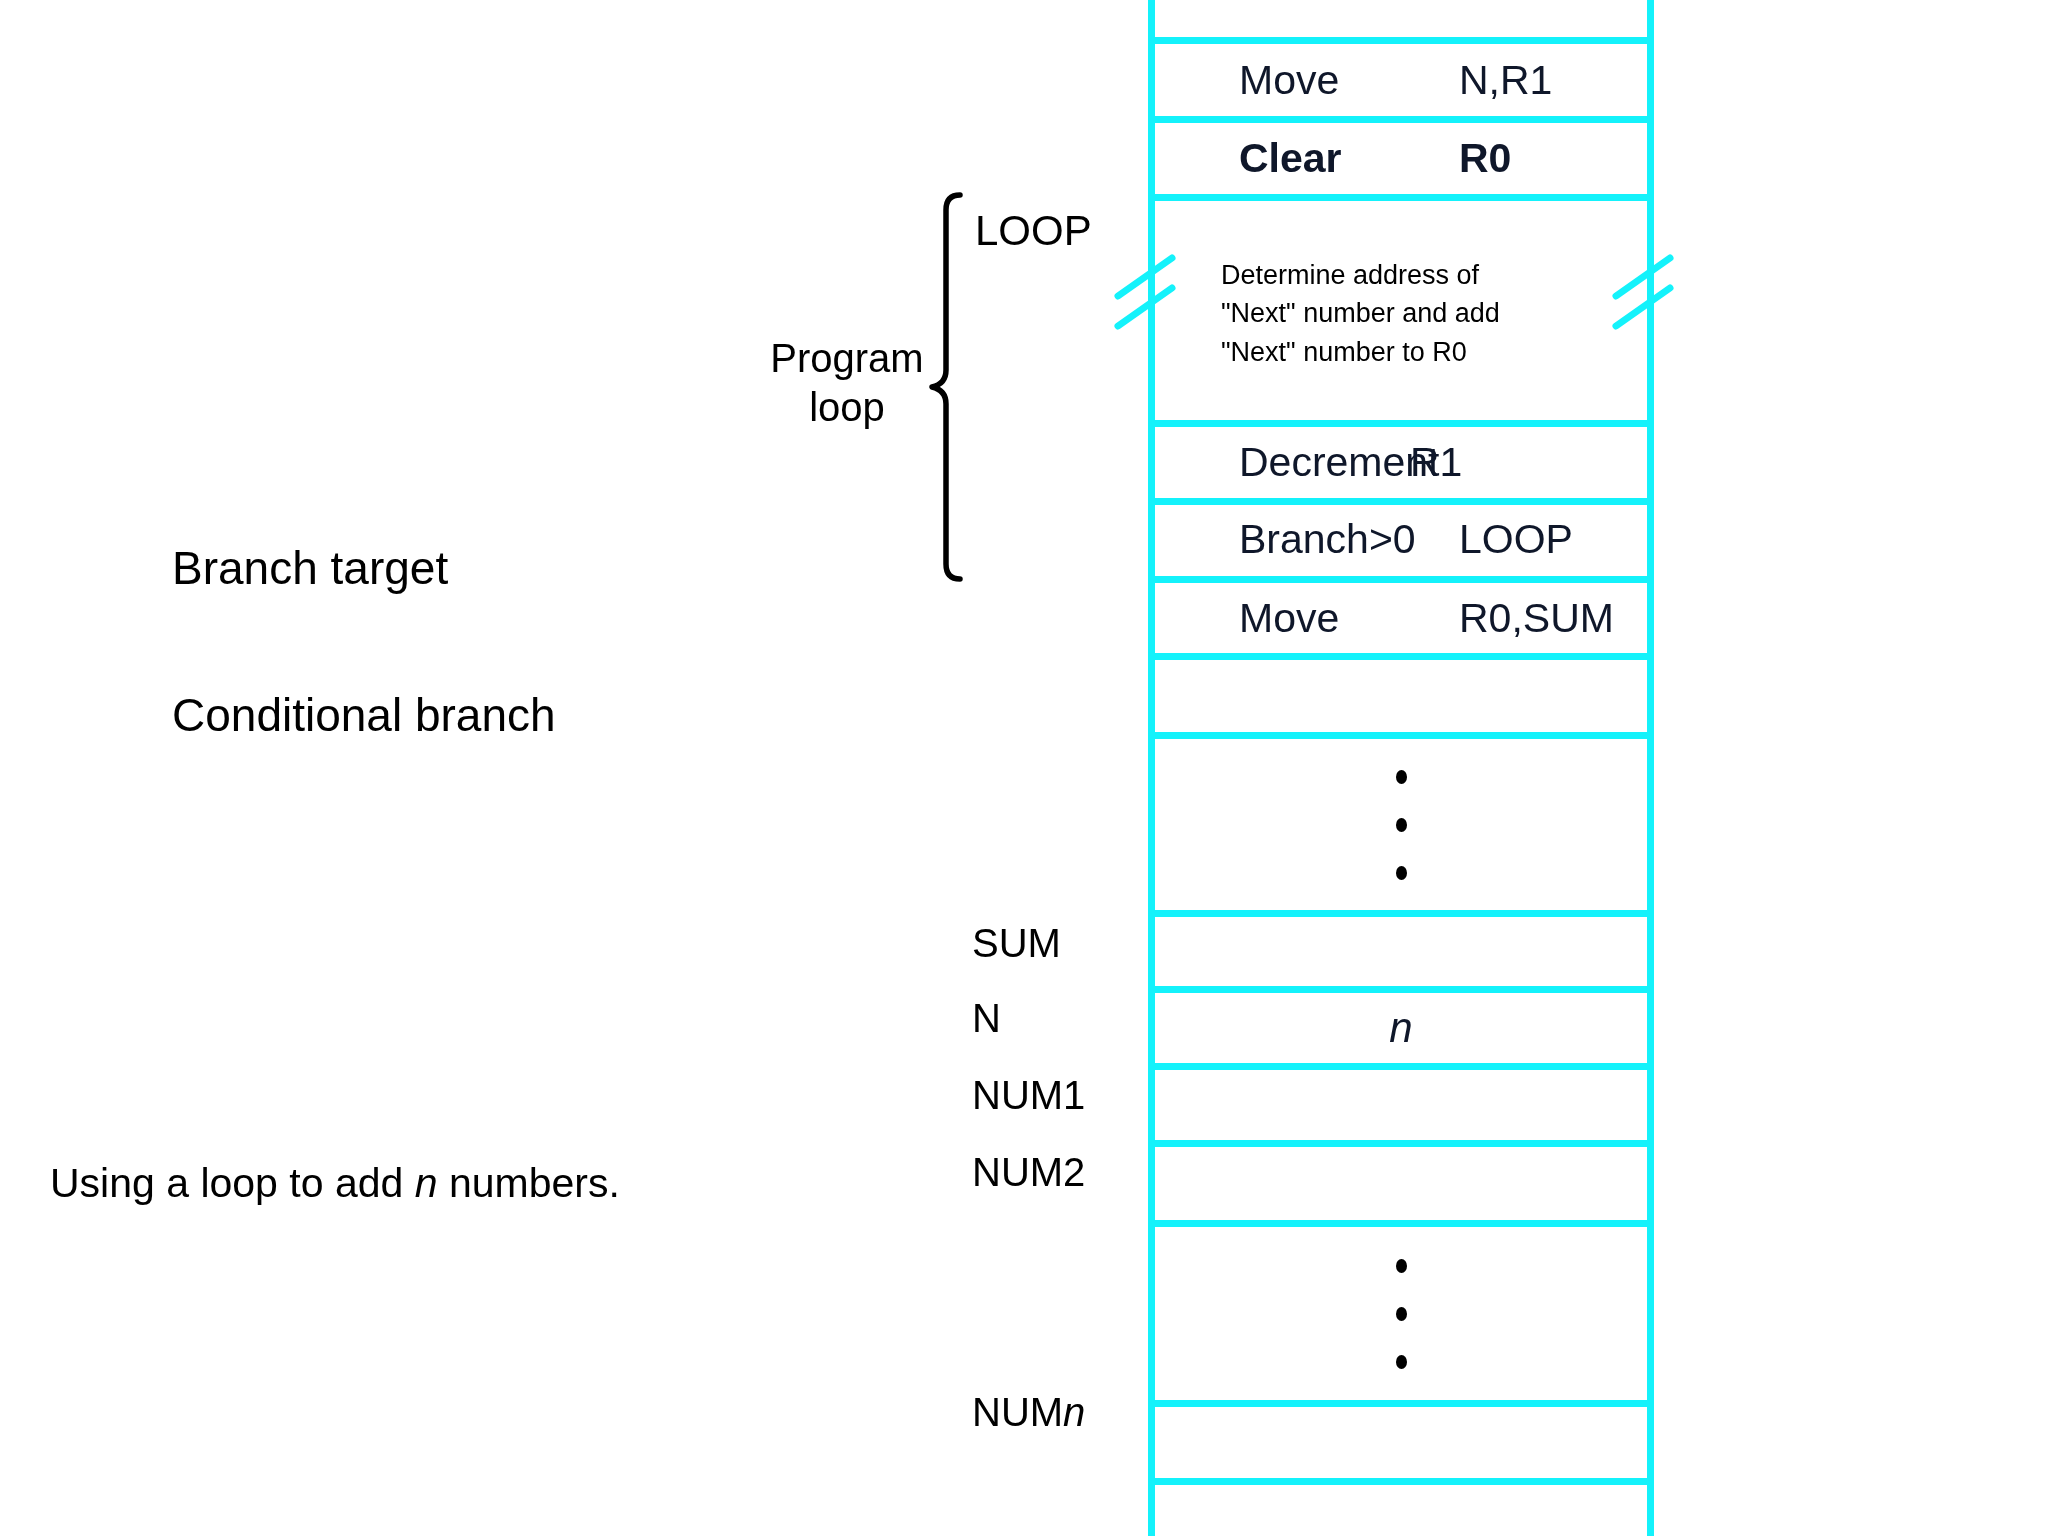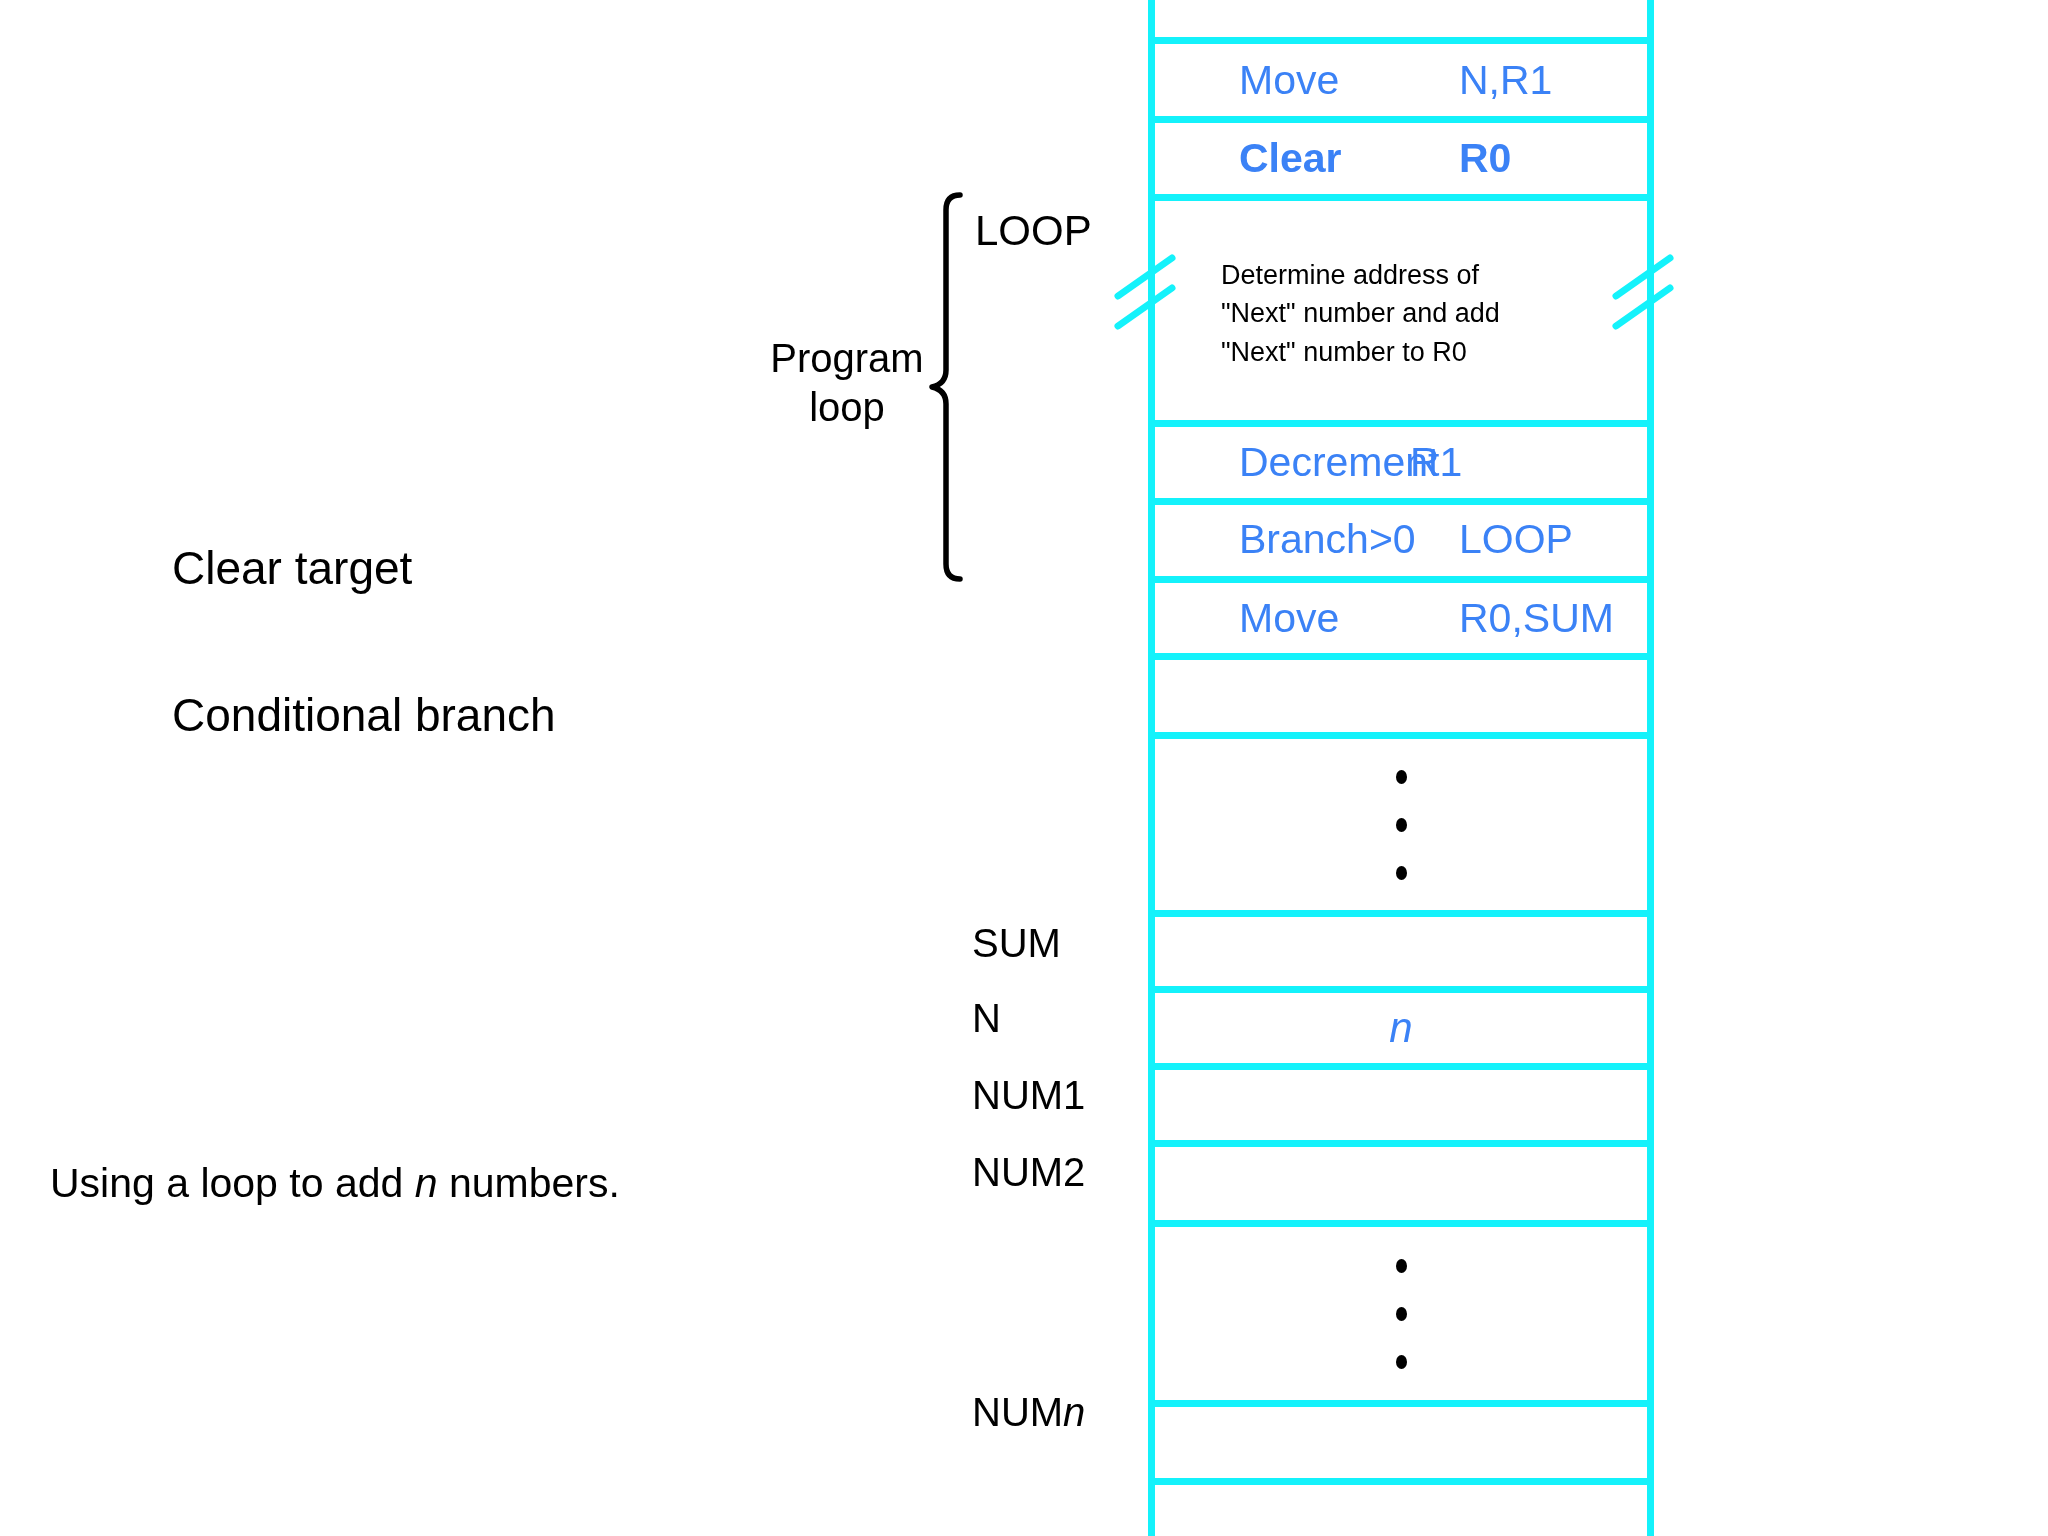--- a/index.html
+++ b/index.html
@@ -109,21 +109,21 @@
     background: #14f2fb;
   }
 
   .cell {
     position: absolute;
     left: 7px;
     width: 492px;
     display: flex;
     align-items: center;
     font-size: 41px;
-    color: #3b82f6;
+    color: #0f172a;
   }
   .cell .op {
     position: absolute;
     left: 84px;
     white-space: nowrap;
   }
   .cell .arg {
     position: absolute;
     left: 304px;
     white-space: nowrap;
@@ -176,21 +176,21 @@
     height: 90px;
   }
   .breakmark svg { display:block; }
 </style>
 </head>
 <body>
 
 <div id="slide">
 
 
-  <div class="bullet-text bullet-branch-target">Clear target</div>
+  <div class="bullet-text bullet-branch-target">Branch target</div>
 
   <div class="bullet-text bullet-cond-branch">Conditional branch</div>
 
   <div class="caption"><span>Using a loop to add </span><i>n</i><span> numbers.</span></div>
 
   <div class="program-loop-label">
     <div>Program</div>
     <div>loop</div>
   </div>
 

